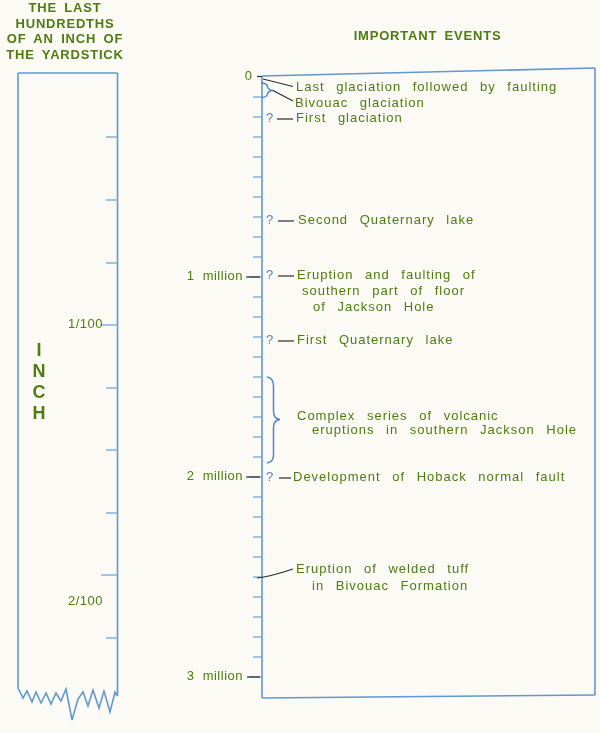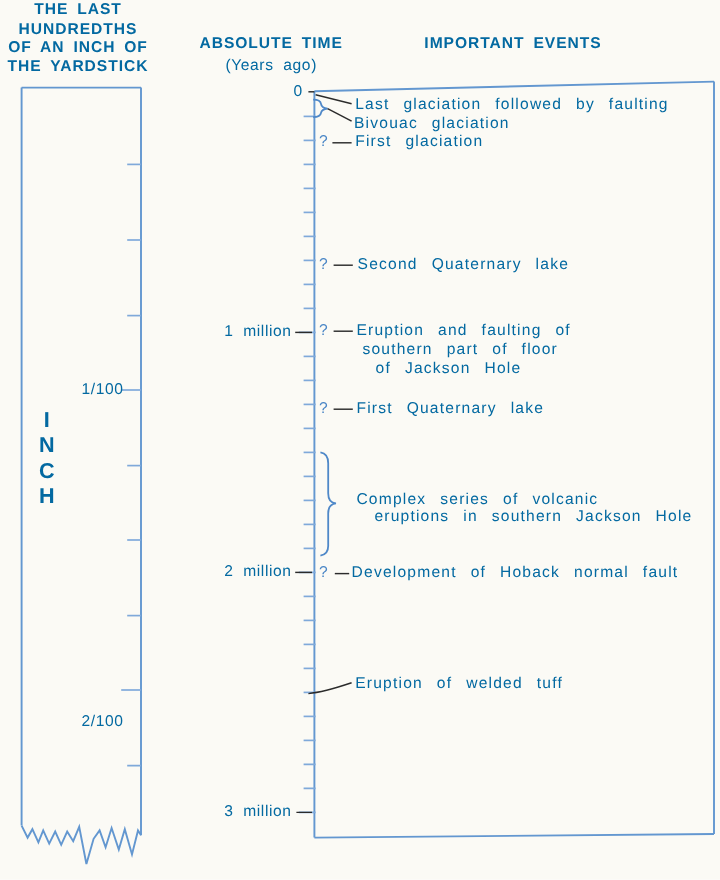--- a/index.html
+++ b/index.html
@@ -1,18 +1,18 @@
 <!DOCTYPE html>
 <html><head>
 <meta charset="utf-8">
 <style>
   html,body{margin:0;padding:0;}
   .fig{position:relative;width:600px;height:733px;background:#fbfaf5;overflow:hidden;
        font-family:"Liberation Sans",sans-serif;}
-  .txt{position:absolute;color:#0369a1;white-space:nowrap;line-height:1;}
+  .txt{position:absolute;color:#4d7c0f;white-space:nowrap;line-height:1;}
   .hdr{font-weight:bold;font-size:13px;letter-spacing:.8px;word-spacing:3px;text-align:center;}
   .evt{font-size:13px;letter-spacing:1px;word-spacing:7px;}
   .lbl{font-size:13px;letter-spacing:.5px;word-spacing:4px;}
   .right{text-align:right;}
   .center{text-align:center;}
   .qm{position:absolute;color:#4a86c6;font-size:13px;width:13px;text-align:center;}
   .ys-title div{line-height:15.5px;}
   .inch div{height:21px;font-size:18px;font-weight:bold;letter-spacing:0;}
   svg{position:absolute;left:0;top:0;}
 </style>
@@ -100,22 +100,20 @@
       <path d="M257,76.5 H262"></path>
     </g>
   </svg>
 
   <div class="txt hdr ys-title" style="left:0;top:4;width:130px;">
     <div>THE LAST</div>
     <div>HUNDREDTHS</div>
     <div>OF AN INCH OF</div>
     <div>THE YARDSTICK</div>
   </div>
-  <div class="txt hdr" style="left:158px;top:29px;width:136px;">ABSOLUTE TIME</div>
-  <div class="txt lbl center" style="left:158px;top:47px;width:136px;">(Years ago)</div>
   <div class="txt hdr" style="left:345px;top:29px;width:165px;">IMPORTANT EVENTS</div>
 
   <div class="txt lbl center" style="left:241px;top:69px;width:15px;">0</div>
   <div class="txt lbl right" style="left:153px;top:269px;width:90px;">1 million</div>
   <div class="txt lbl right" style="left:153px;top:469px;width:90px;">2 million</div>
   <div class="txt lbl right" style="left:153px;top:669px;width:90px;">3 million</div>
 
   <div class="txt lbl right" style="left:33px;top:317px;width:70px;">1/100</div>
   <div class="txt lbl right" style="left:33px;top:594px;width:70px;">2/100</div>
   <div class="txt inch center" style="left:28px;top:341px;width:22px;">
@@ -136,14 +134,15 @@
   <div class="txt evt" style="left:296px;top:111px;">First glaciation</div>
   <div class="txt evt" style="left:298px;top:213px;">Second Quaternary lake</div>
   <div class="txt evt" style="left:297px;top:268px;">Eruption and faulting of</div>
   <div class="txt evt" style="left:302px;top:284px;">southern part of floor</div>
   <div class="txt evt" style="left:313px;top:300px;">of Jackson Hole</div>
   <div class="txt evt" style="left:297px;top:333px;">First Quaternary lake</div>
   <div class="txt evt" style="left:297px;top:409px;">Complex series of volcanic</div>
   <div class="txt evt" style="left:312px;top:423px;text-align:right;">eruptions in southern Jackson Hole</div>
   <div class="txt evt" style="left:293px;top:470px;">Development of Hoback normal fault</div>
   <div class="txt evt" style="left:296px;top:562px;">Eruption of welded tuff</div>
+  <div class="txt evt" style="left:312px;top:579px;">in Bivouac Formation</div>
 
 </div>
 
 </body></html>

